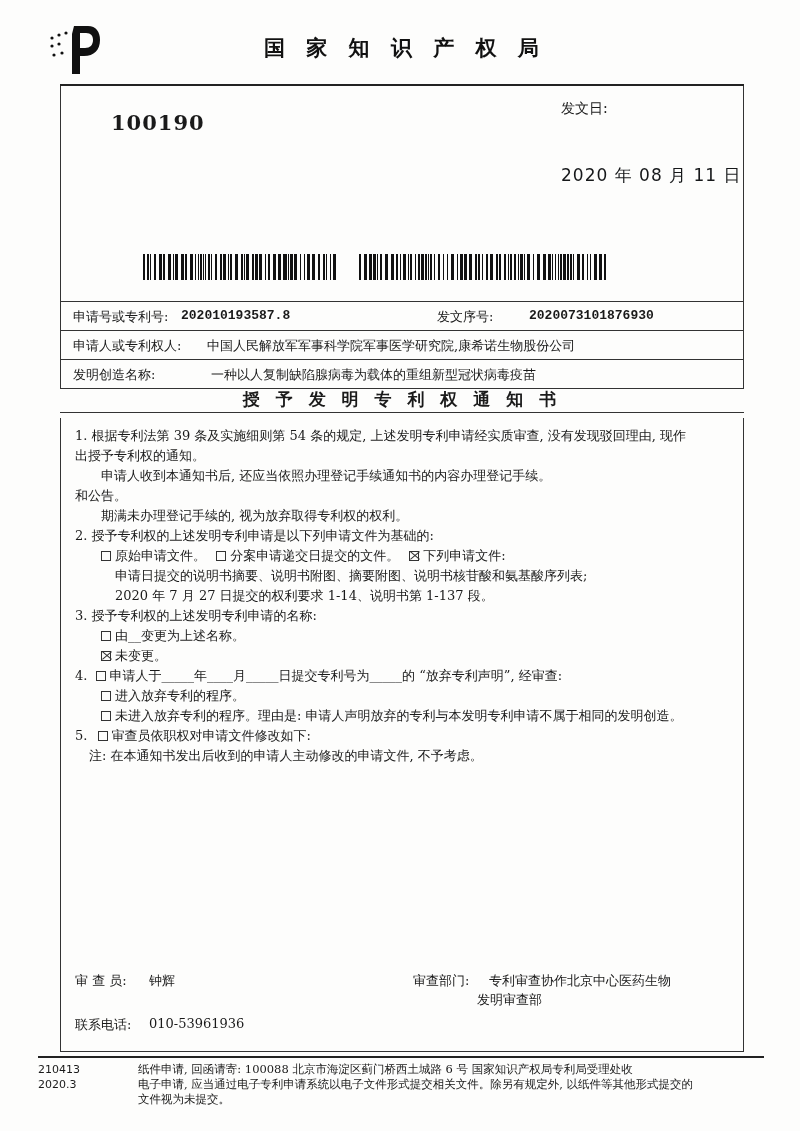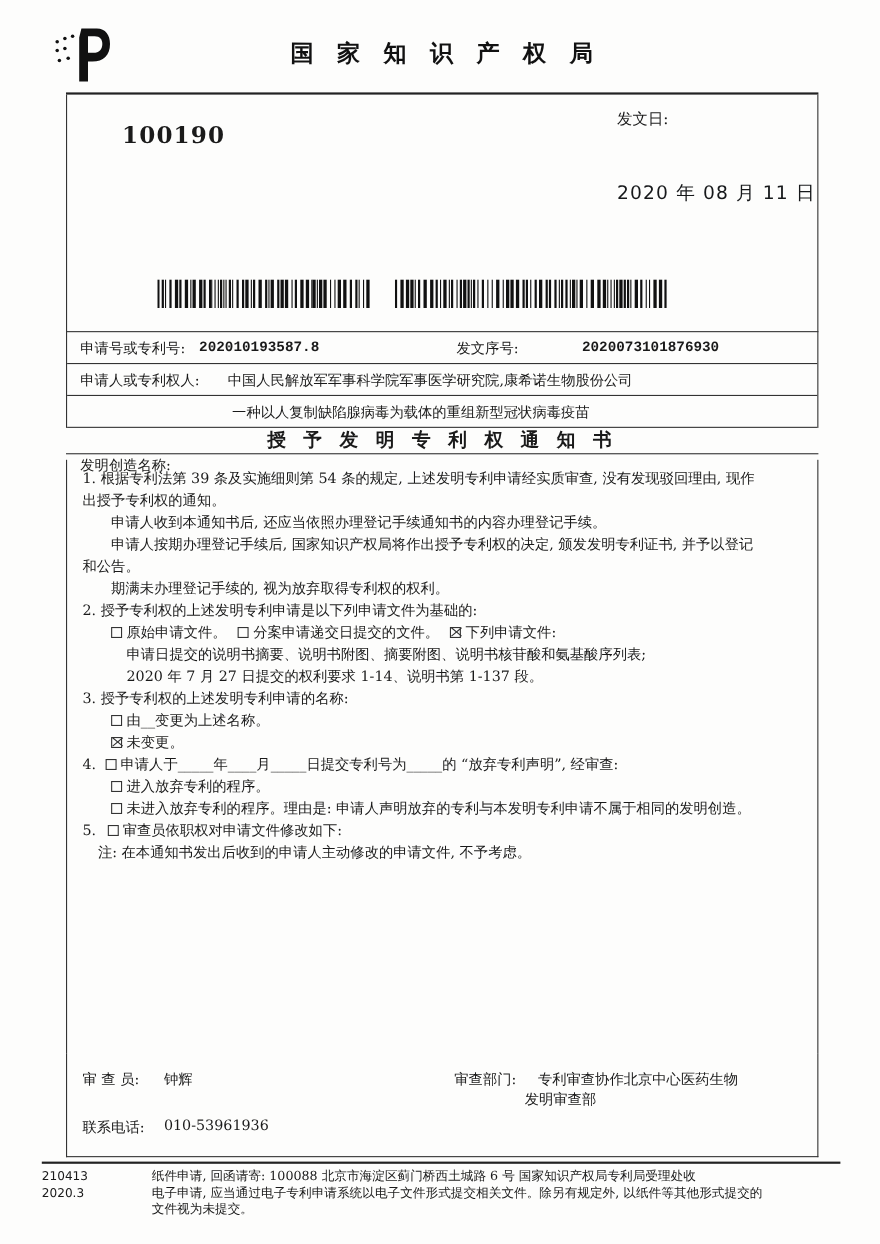--- a/index.html
+++ b/index.html
@@ -143,25 +143,25 @@
   }
   .frow .val {
     position: absolute;
     top: 6px;
     white-space: nowrap;
   }
   .bold-val { font-weight: bold; }
 
   .r1 .lbl { left: 12px; }
   .r1 .val { left: 120px; font-family: Liberation Mono, monospace; }
-  .r1 .lbl2 { left: 354px; }
+  .r1 .lbl2 { left: 376px; }
   .r1 .val2 { left: 468px; }
   .r2 .lbl { left: 12px; }
   .r2 .val { left: 146px; }
-  .r3 .lbl { left: 12px; margin-top: 48px; }
+  .r3 .lbl { left: 12px; }
   .r3 .val { left: 150px; }
 
   
   .doc-title {
     position: absolute;
     left: 60px;
     top: 388px;
     width: 684px;
     text-align: center;
     font-size: 17px;
@@ -561,21 +561,20 @@
     </div>
   </div>
 
   <div class="doc-title">授 予 发 明 专 利 权 通 知 书</div>
   <div class="title-rule"></div>
 
   <div class="body">
     <p class="ind1">1. 根据专利法第 39 条及实施细则第 54 条的规定, 上述发明专利申请经实质审查, 没有发现驳回理由, 现作</p>
     <p class="ind1">出授予专利权的通知。</p>
     <p class="ind2">申请人收到本通知书后, 还应当依照办理登记手续通知书的内容办理登记手续。</p>
-    <p class="ind2">申请人按期办理登记手续后, 国家知识产权局将作出授予专利权的决定, 颁发发明专利证书, 并予以登记</p>
     <p class="ind1">和公告。</p>
     <p class="ind2">期满未办理登记手续的, 视为放弃取得专利权的权利。</p>
     <p class="ind1">2. 授予专利权的上述发明专利申请是以下列申请文件为基础的:</p>
 
     <p class="ind2">
       <span class="cb"></span><span>原始申请文件。</span>
       <span class="cb" style="margin-left:6px;"></span><span>分案申请递交日提交的文件。</span>
       <span class="cb x" style="margin-left:6px;"></span><span>下列申请文件:</span>
     </p>
     <p class="ind3">申请日提交的说明书摘要、说明书附图、摘要附图、说明书核苷酸和氨基酸序列表;</p>

